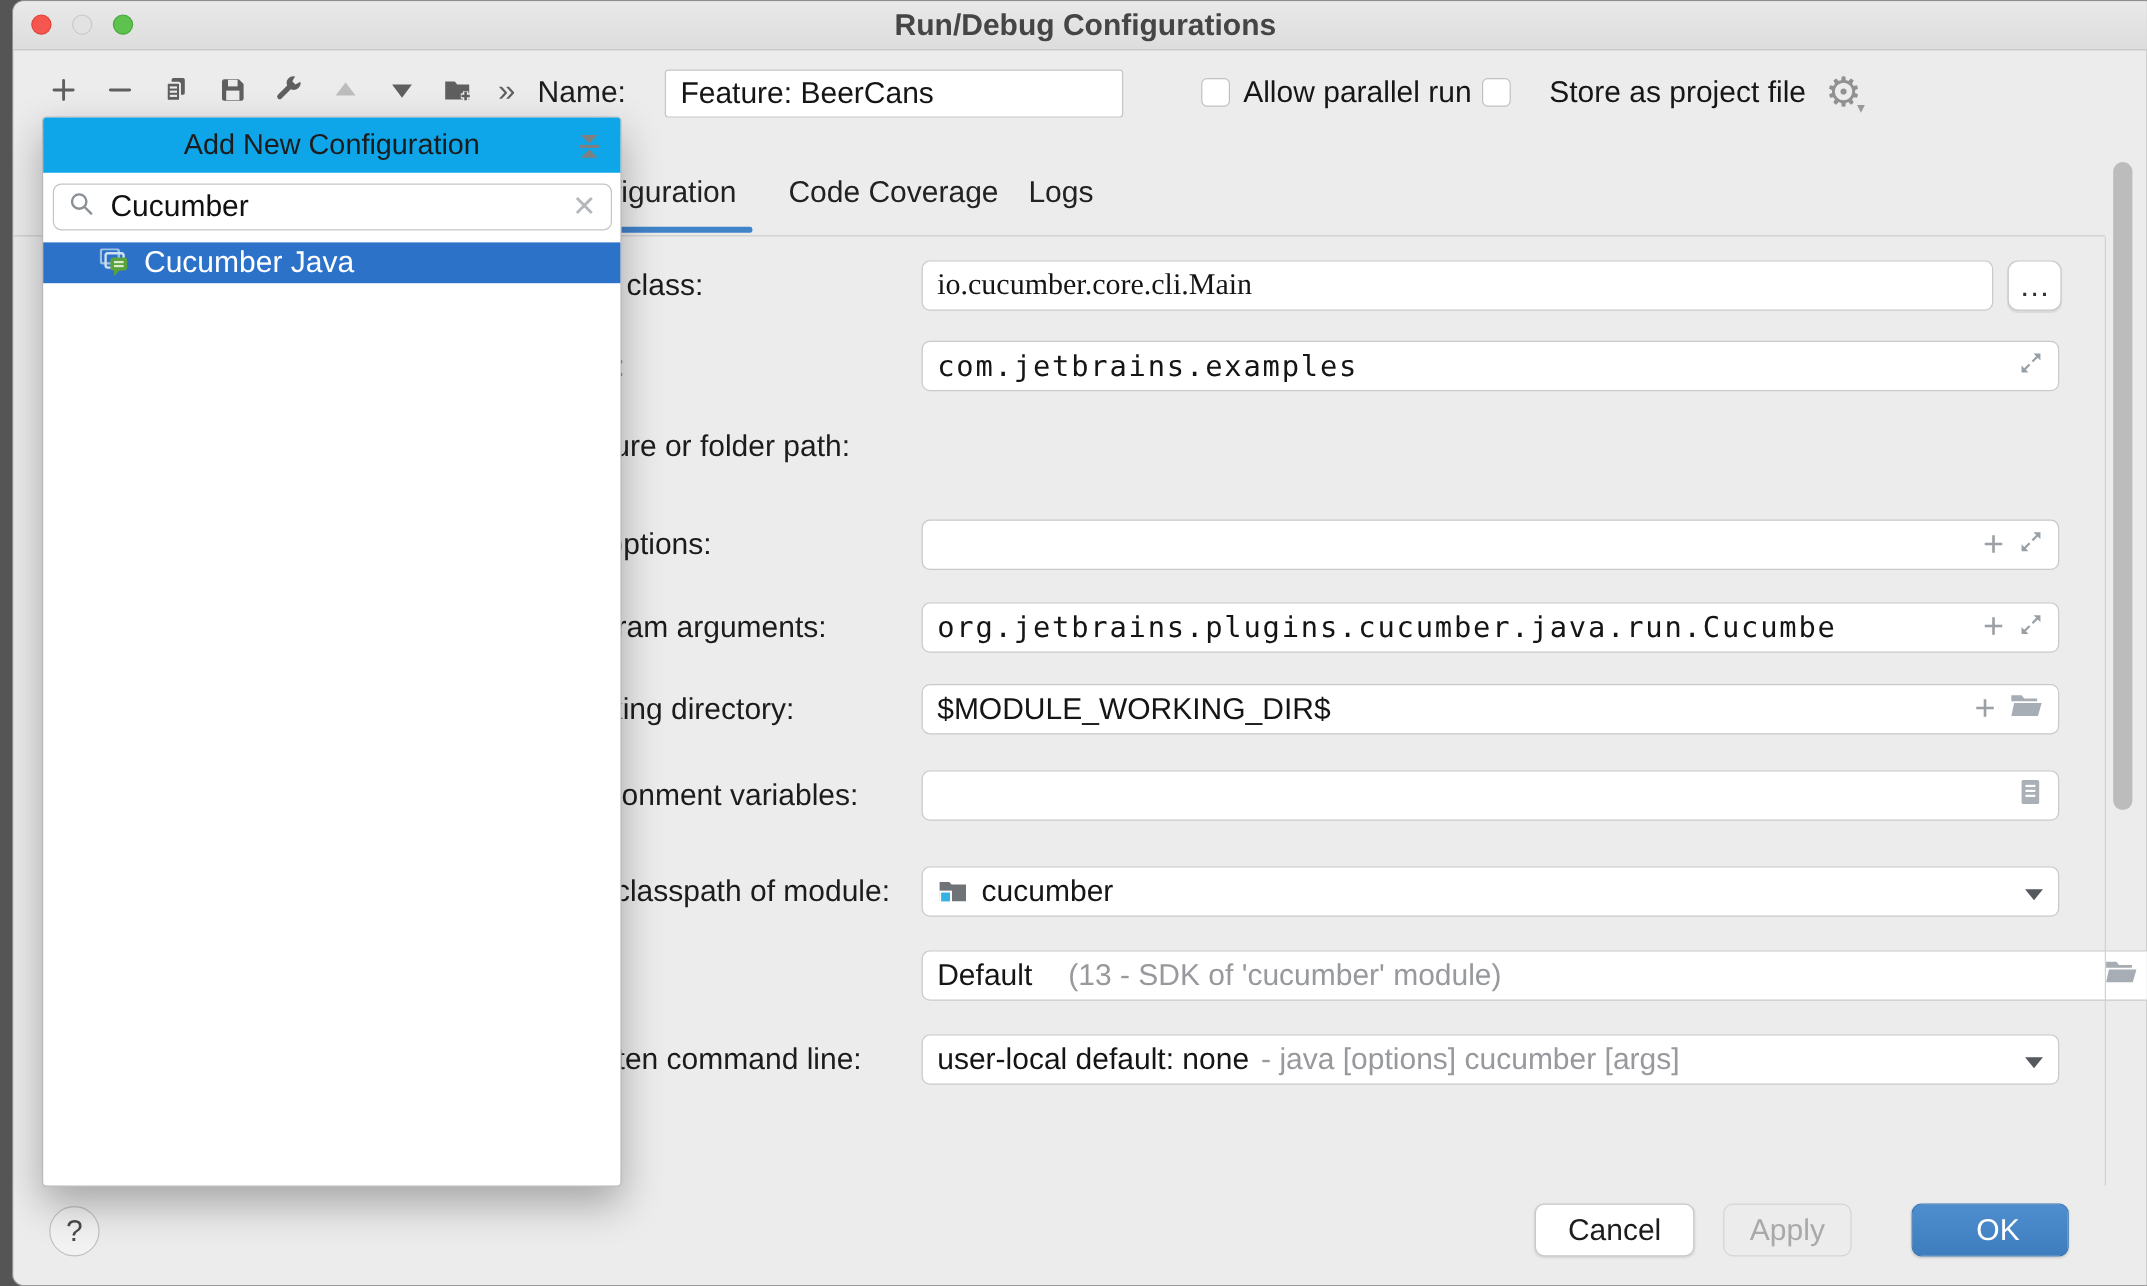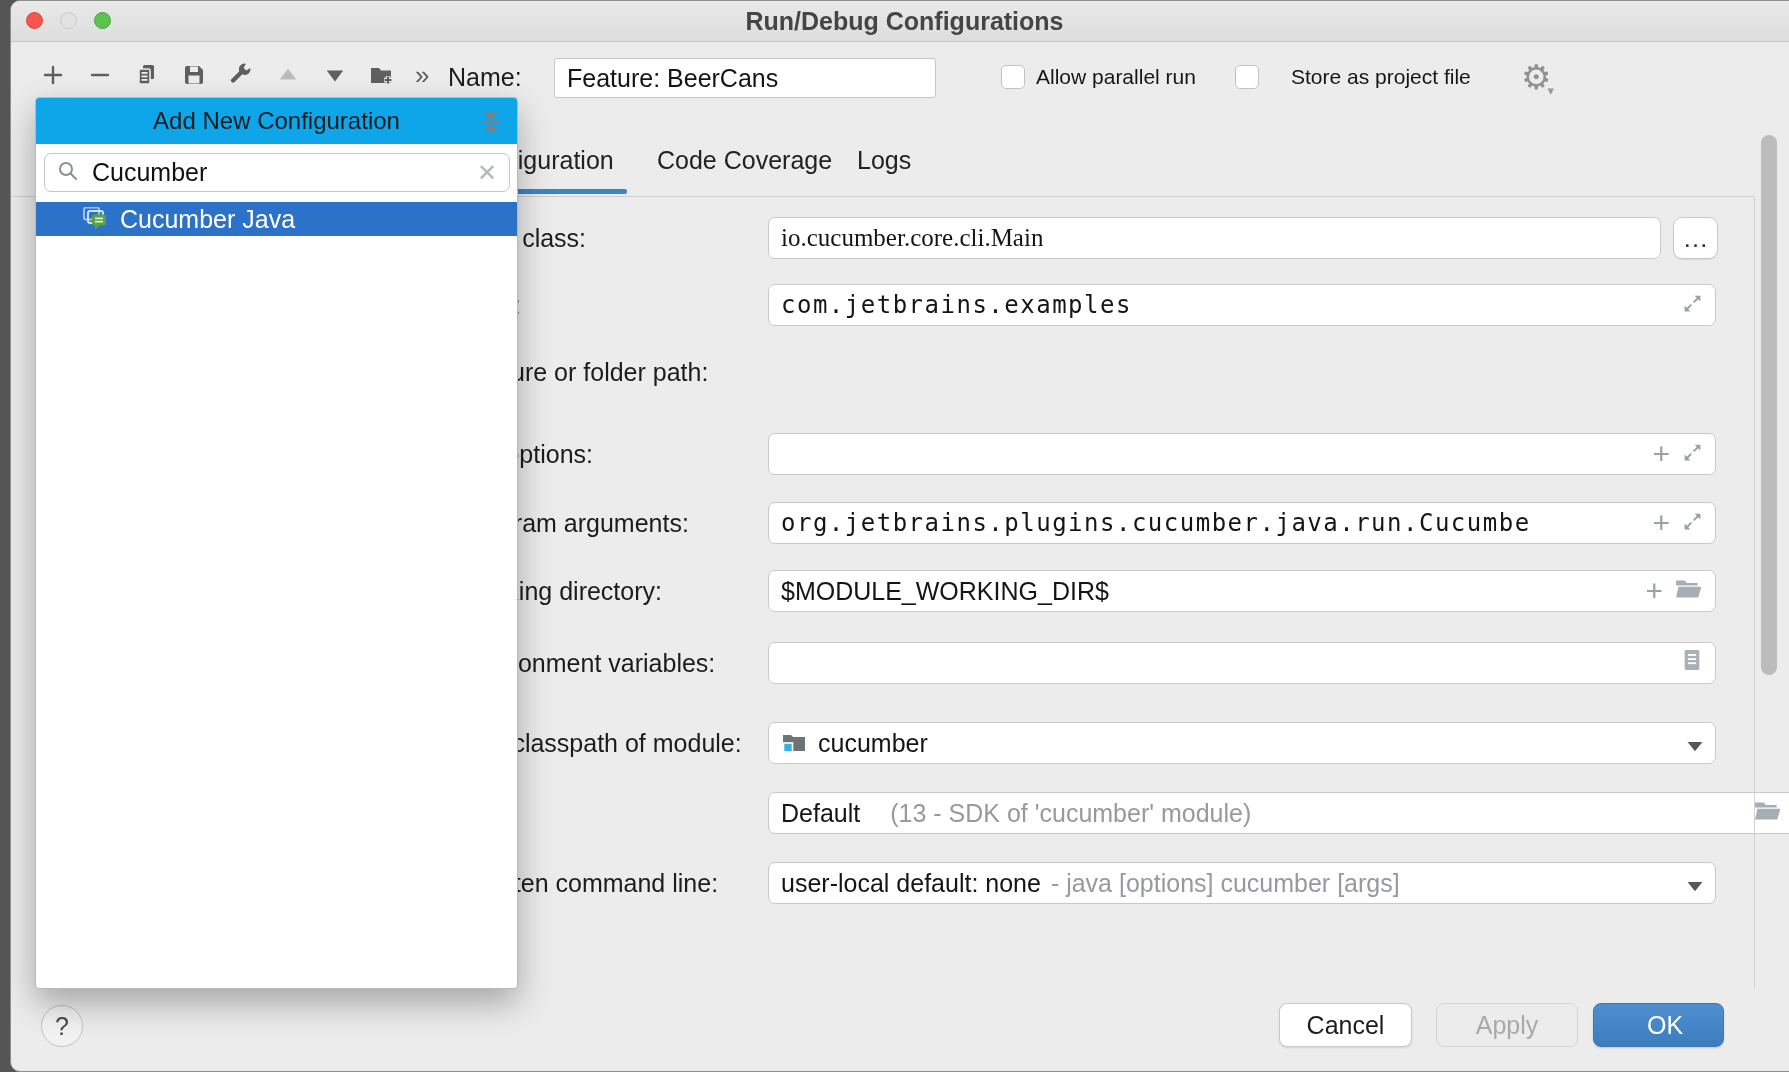--- a/index.html
+++ b/index.html
@@ -24,21 +24,21 @@
   .tbi{width:27px;height:27px;display:inline-flex;align-items:center;justify-content:center;}
   .tbi svg{fill:#5f5f5f;stroke:#5f5f5f;}
   .tbi.disabled svg{fill:#bdbdbd;stroke:#bdbdbd;}
   .chev{font-size:26px;color:#5f5f5f;line-height:27px;}
   .namelabel{position:absolute;left:437px;top:56px;height:40px;line-height:40px;font-size:25px;}
   .nameinput{position:absolute;left:543px;top:57px;width:382px;height:40px;box-sizing:border-box;
     border:1px solid #c6c6c6;border-radius:3px;background:#fff;font-size:25px;
     font-family:"Liberation Sans",sans-serif;padding:0 12px;color:#151515;}
   .cbgroup{position:absolute;top:56px;height:40px;display:flex;align-items:center;gap:11px;}
   .cbox{width:24px;height:24px;background:#fff;border:1.5px solid #c1c1c1;border-radius:5px;box-sizing:border-box;}
-  .cblabel{font-size:21px;color:#161616;}
+  .cblabel{font-size:25px;color:#161616;}
   .gear{position:absolute;left:1510px;top:58px;font-size:34px;color:#919191;
     font-family:"DejaVu Sans",sans-serif;line-height:36px;}
   .gear .dd{font-size:13px;position:relative;top:6px;left:-4px;color:#9a9a9a;}
   
   .tab{position:absolute;top:128px;height:62px;line-height:62px;font-size:25px;color:#222;}
   .tabline{position:absolute;left:448px;top:188px;width:168px;height:5px;background:#4083c9;border-radius:2px;}
   .tabsep{position:absolute;left:0;top:195px;width:1743px;height:1px;background:#cdcdcd;}
   
   .flabel{position:absolute;left:450px;height:42px;line-height:42px;font-size:25px;color:#1c1c1c;white-space:nowrap;}
   .ffield{position:absolute;left:757px;height:42px;box-sizing:border-box;background:#fff;
@@ -77,21 +77,21 @@
     display:flex;align-items:center;color:#fff;font-size:25px;}
   .prow .ric{margin-left:47px;margin-right:10px;display:inline-flex;}
   
   .helpbtn{position:absolute;left:30px;top:1004px;width:42px;height:42px;border-radius:50%;
     border:1.5px solid #c2c2c2;box-sizing:border-box;display:flex;align-items:center;
     justify-content:center;font-size:25px;color:#4a4a4a;background:#f2f2f2;}
   .btn{position:absolute;top:1002px;height:44px;box-sizing:border-box;border-radius:8px;
     display:flex;align-items:center;justify-content:center;font-size:25px;}
   .btn.cancel{left:1268px;width:133px;background:#fff;border:1px solid #c8c8c8;
     color:#1d1d1f;box-shadow:0 1px 2px rgba(0,0,0,.10);}
-  .btn.apply{left:1425px;width:142px;background:#ececec;border:1px solid #d4d4d4;color:#a9a9a9;}
+  .btn.apply{left:1425px;width:107px;background:#ececec;border:1px solid #d4d4d4;color:#a9a9a9;}
   .btn.ok{left:1582px;width:131px;background:linear-gradient(#4e8ecf,#3e7dbd);
     border:1px solid #3a78b6;color:#fff;box-shadow:0 1px 2px rgba(0,0,0,.15);padding-left:13px;}
 </style>
 </head>
 <body>
 
 <div id="win">
 
   <div class="titlebar">
     <span class="tl red"></span>

